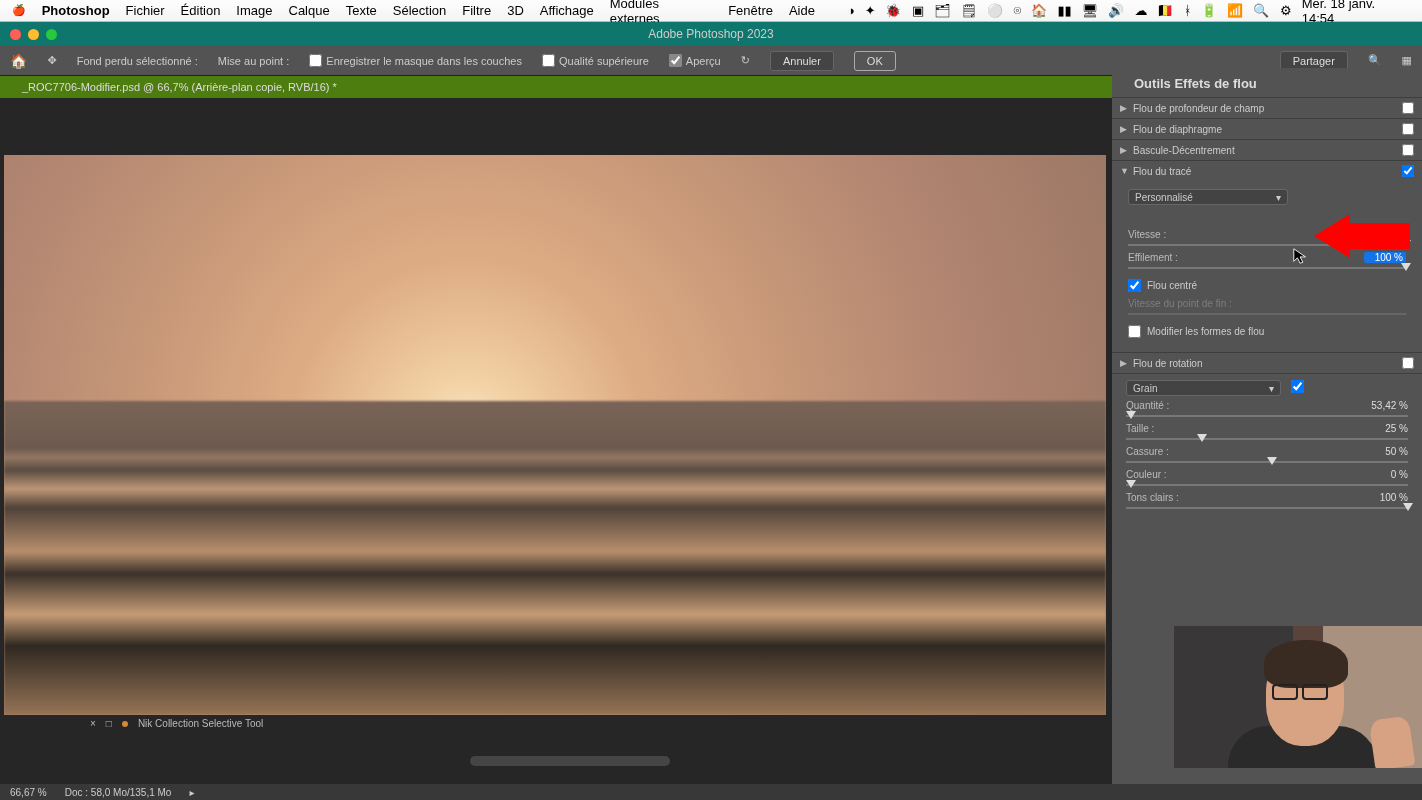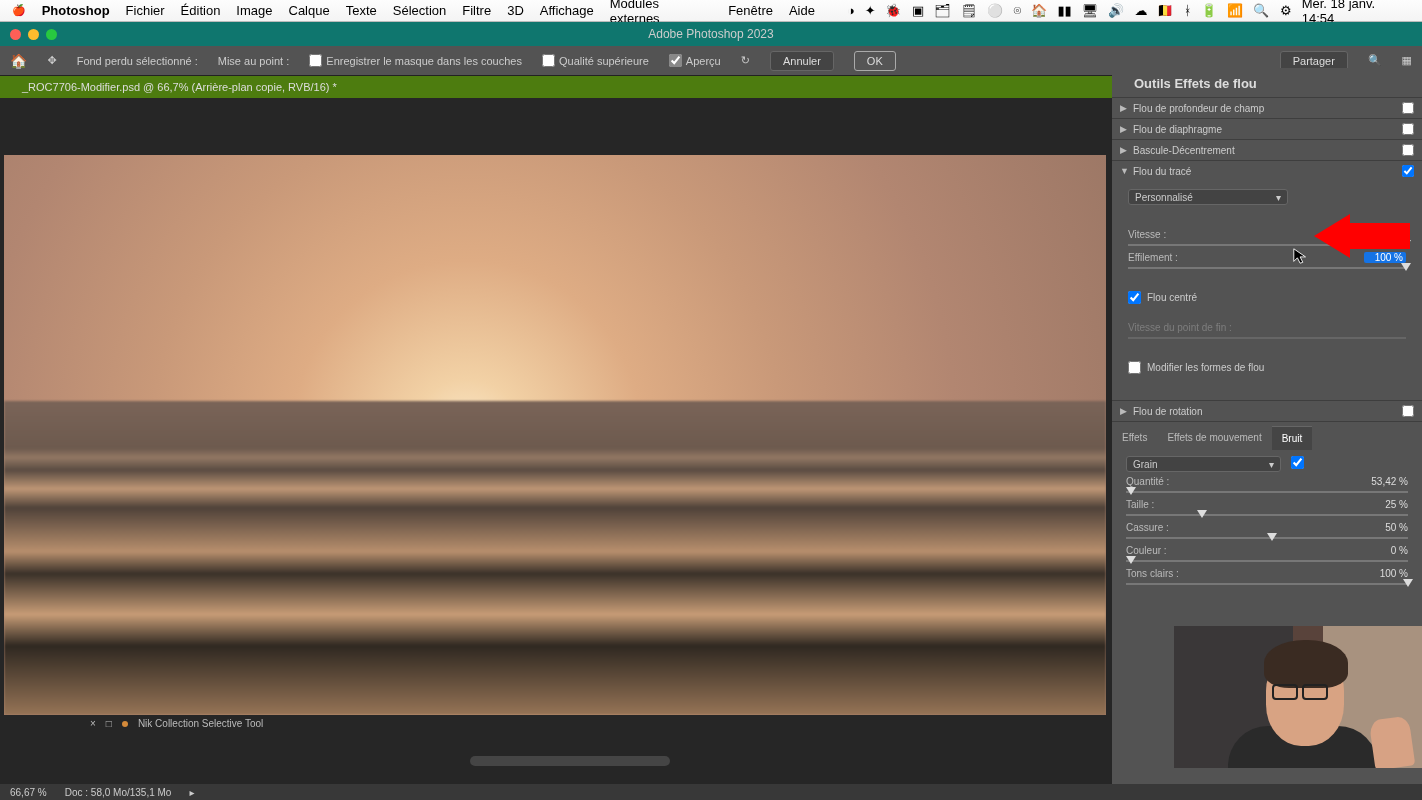--- a/index.html
+++ b/index.html
@@ -43,21 +43,21 @@
 .dropdown{width:160px;height:16px;background:#434343;border:1px solid #666;font-size:10px;padding:0 6px;display:flex;align-items:center;justify-content:space-between;border-radius:3px;margin:4px 0 24px;}
 .param-row{display:flex;align-items:center;font-size:10px;margin-top:2px;}
 .param-row .label{flex:1;color:#bbb;}
 .param-row .value{color:#ddd;min-width:42px;text-align:right;}
 .param-row .value.hl{background:#1473e6;color:#fff;padding:0 3px;border-radius:2px;}
 .param-row.dim{opacity:0.4;}
 .slider{height:10px;position:relative;margin-bottom:2px;}
 .slider .track{position:absolute;left:0;right:0;top:4px;height:2px;background:#777;}
 .slider .track.dim{background:#666;}
 .slider .thumb{position:absolute;top:0;width:0;height:0;border-left:5px solid transparent;border-right:5px solid transparent;border-top:8px solid #ddd;}
-.chkrow{display:flex;align-items:center;font-size:10px;gap:6px;margin:18px 0;}
+.chkrow{display:flex;align-items:center;font-size:10px;gap:6px;margin:6px 0;}
 .tabs2{display:flex;font-size:10px;margin-top:4px;}
 .tabs2 div{padding:6px 10px;color:#bbb;}
 .tabs2 .active{background:#454545;color:#fff;border-top:1px solid #666;}
 .subpanel{padding:6px 14px;}
 .drop-chk{display:flex;align-items:flex-start;gap:10px;margin-bottom:4px;}
 .drop-chk .dropdown{width:155px;margin:0;}
 .statusbar{position:absolute;bottom:0;left:0;right:0;height:16px;background:#383838;display:flex;align-items:center;gap:18px;padding:0 10px;font-size:10px;color:#ccc;}
 .scrollbar-h{position:absolute;bottom:18px;left:470px;width:200px;height:10px;background:#454545;border-radius:5px;}
 .arrow{position:absolute;top:214px;right:12px;display:flex;align-items:center;pointer-events:none;}
 .arrow-head{width:0;height:0;border-top:22px solid transparent;border-bottom:22px solid transparent;border-right:36px solid #f00;}
@@ -239,25 +239,20 @@
       </div>
     </div>
     <div class="ac-item">
         <div class="ac-head">
           <span class="chev">▶</span>
           <span class="title">Flou de rotation</span>
           <input type="checkbox" class="chk" style="">
         </div>
       </div>
   </div>
-  <div class="tabs2">
-    <div>Effets</div>
-    <div>Effets de mouvement</div>
-    <div class="active">Bruit</div>
-  </div>
   <div class="subpanel">
     <div class="drop-chk">
       <div class="dropdown">
           <span>Grain</span>
           <span>▾</span>
         </div>
       <input type="checkbox" checked="" style="">
     </div>
     <div class="param-row">
         <span class="label">Quantité :</span>

